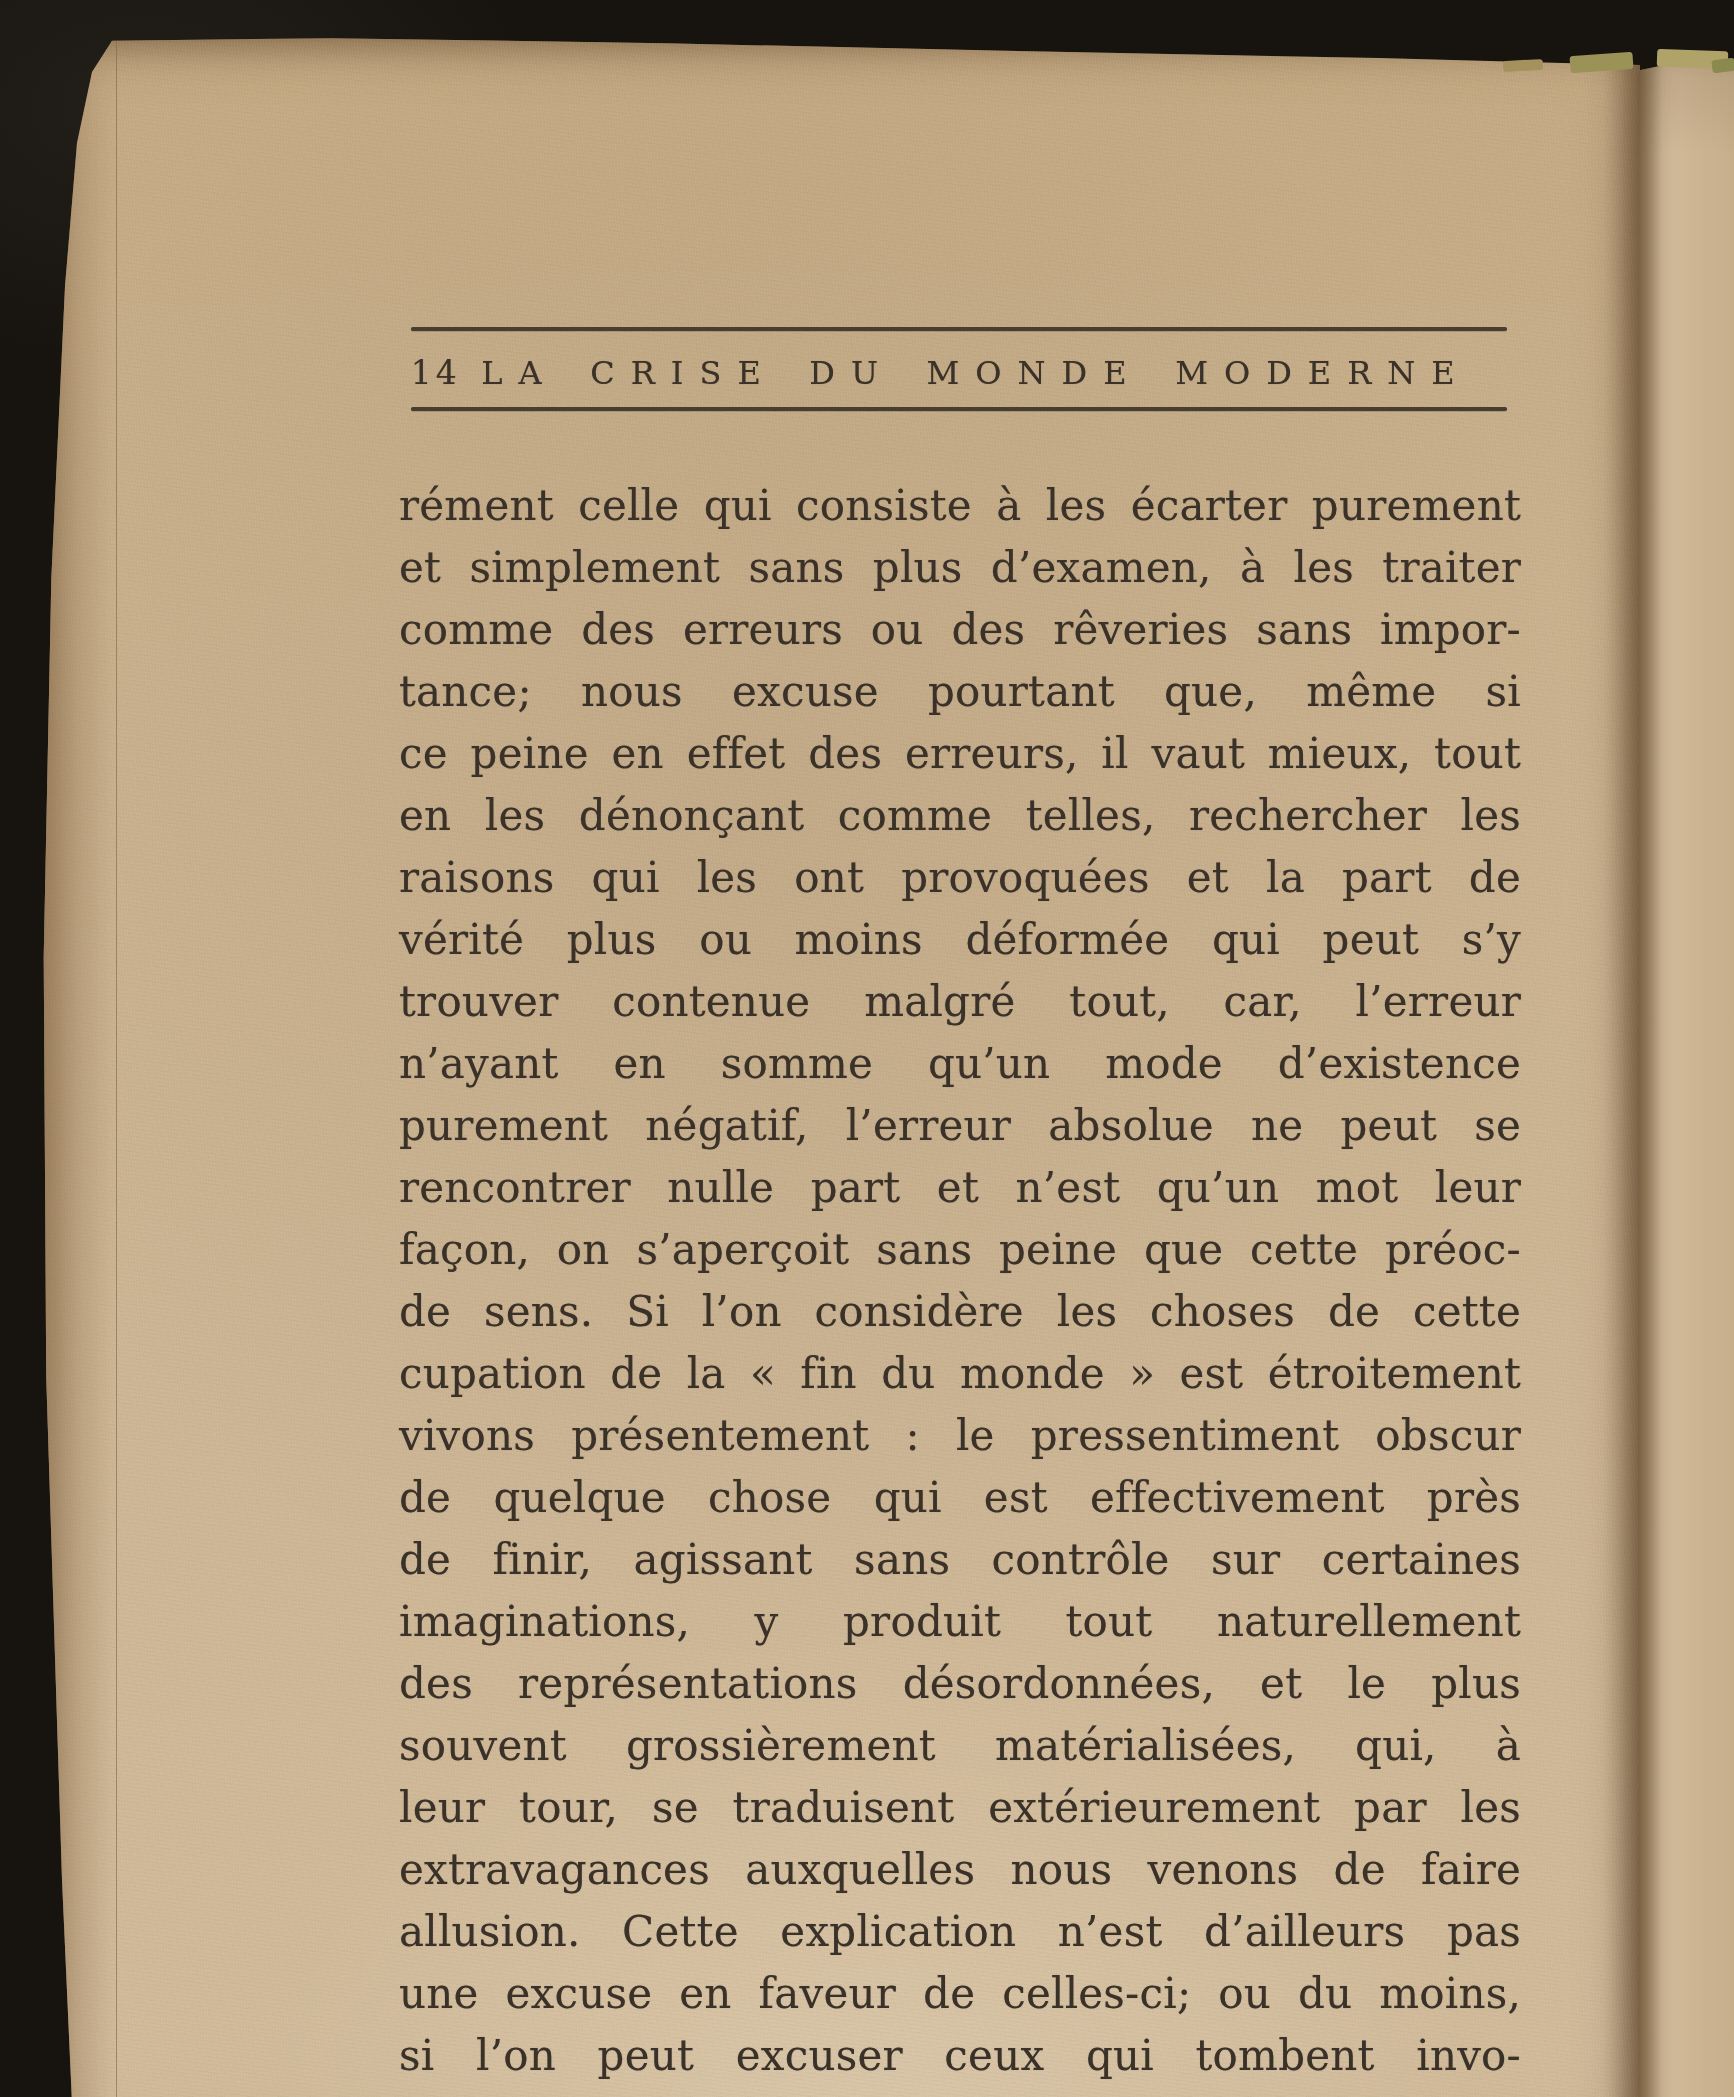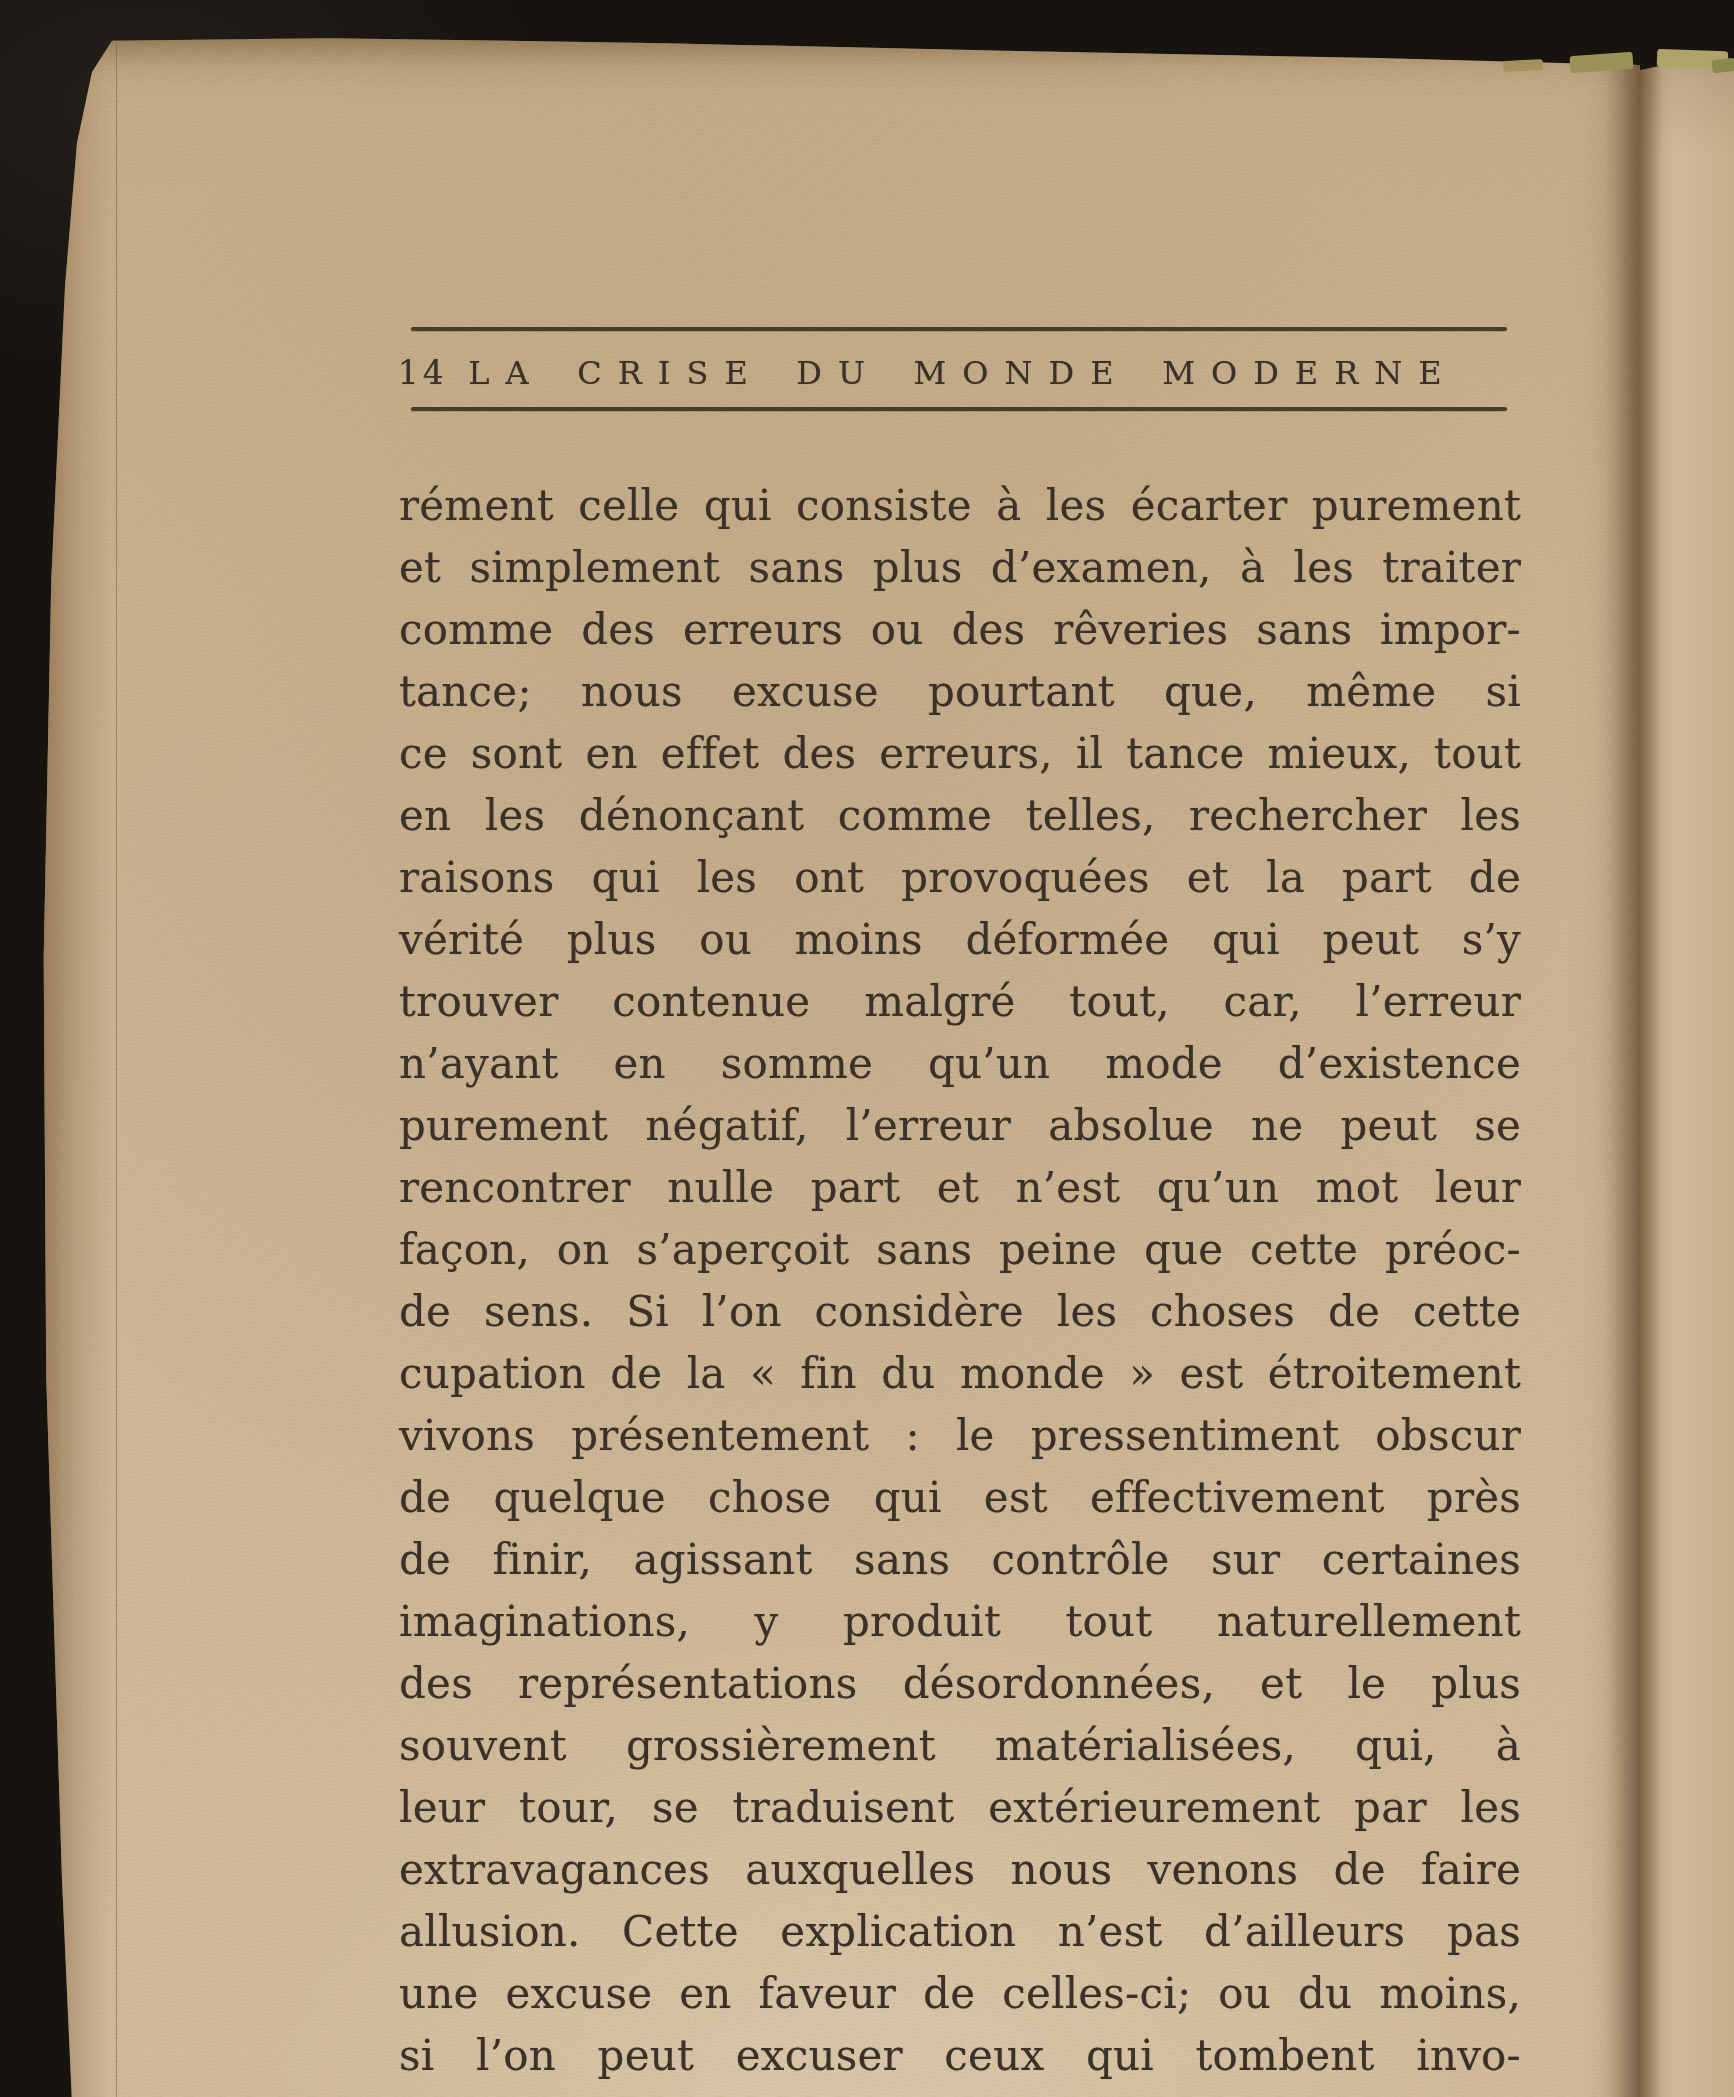--- a/index.html
+++ b/index.html
@@ -46,21 +46,21 @@
     background:linear-gradient(90deg, rgba(143,112,76,0.55), rgba(160,130,95,0.28) 55%, transparent);
     border-right:1.3px solid rgba(110,85,55,0.20);}
   .crease-right{position:absolute;right:0;top:0;bottom:0;width:36px;
     background:linear-gradient(270deg, rgba(96,70,42,0.42), rgba(120,95,65,0.16) 55%, transparent);}
 
   
   .rule{position:absolute;left:374px;width:1096px;height:3.8px;background:var(--rule);
     box-shadow:0 0.8px 0.4px rgba(60,48,35,0.25);border-radius:1.7px;}
   .rule-top{top:293px;}
   .rule-bottom{top:373px;}
-  .header-row{position:absolute;left:349px;top:319px;width:1122px;height:46px;}
+  .header-row{position:absolute;left:362px;top:319px;width:1122px;height:46px;}
   .pagenum{position:absolute;left:11.7px;top:0;font-size:33px;line-height:39px;
     letter-spacing:0.12em;color:var(--ink);font-weight:normal;
     text-shadow:0 0 0.8px rgba(58,49,41,0.45);}
   .running-title{position:absolute;left:0;right:0;top:1.7px;text-align:center;
     transform:translateX(16px);font-size:32px;line-height:37px;letter-spacing:0.50em;
     word-spacing:0.20em;color:var(--ink);text-shadow:0 0 0.8px rgba(58,49,41,0.45);white-space:nowrap;}
 
   
   .body-text{position:absolute;left:362px;top:441px;width:1122px;color:var(--ink);}
   .line{height:62px;line-height:62px;font-size:42px;
@@ -99,21 +99,21 @@
       <span class="pagenum">14</span>
       <span class="running-title">LA CRISE DU MONDE MODERNE</span>
     </div>
     <div class="rule rule-bottom"></div>
 
     <div class="body-text">
         <div class="line">rément celle qui consiste à les écarter purement</div>
         <div class="line">et simplement sans plus d’examen, à les traiter</div>
         <div class="line">comme des erreurs ou des rêveries sans impor-</div>
         <div class="line">tance; nous excuse pourtant que, même si</div>
-        <div class="line">ce sont en effet des erreurs, il tance mieux, tout</div>
+        <div class="line">ce peine en effet des erreurs, il vaut mieux, tout</div>
         <div class="line">en les dénonçant comme telles, rechercher les</div>
         <div class="line">raisons qui les ont provoquées et la part de</div>
         <div class="line">vérité plus ou moins déformée qui peut s’y</div>
         <div class="line">trouver contenue malgré tout, car, l’erreur</div>
         <div class="line">n’ayant en somme qu’un mode d’existence</div>
         <div class="line">purement négatif, l’erreur absolue ne peut se</div>
         <div class="line">rencontrer nulle part et n’est qu’un mot leur</div>
         <div class="line">façon, on s’aperçoit sans peine que cette préoc-</div>
         <div class="line">de sens. Si l’on considère les choses de cette</div>
         <div class="line">cupation de la « fin du monde » est étroitement</div>

